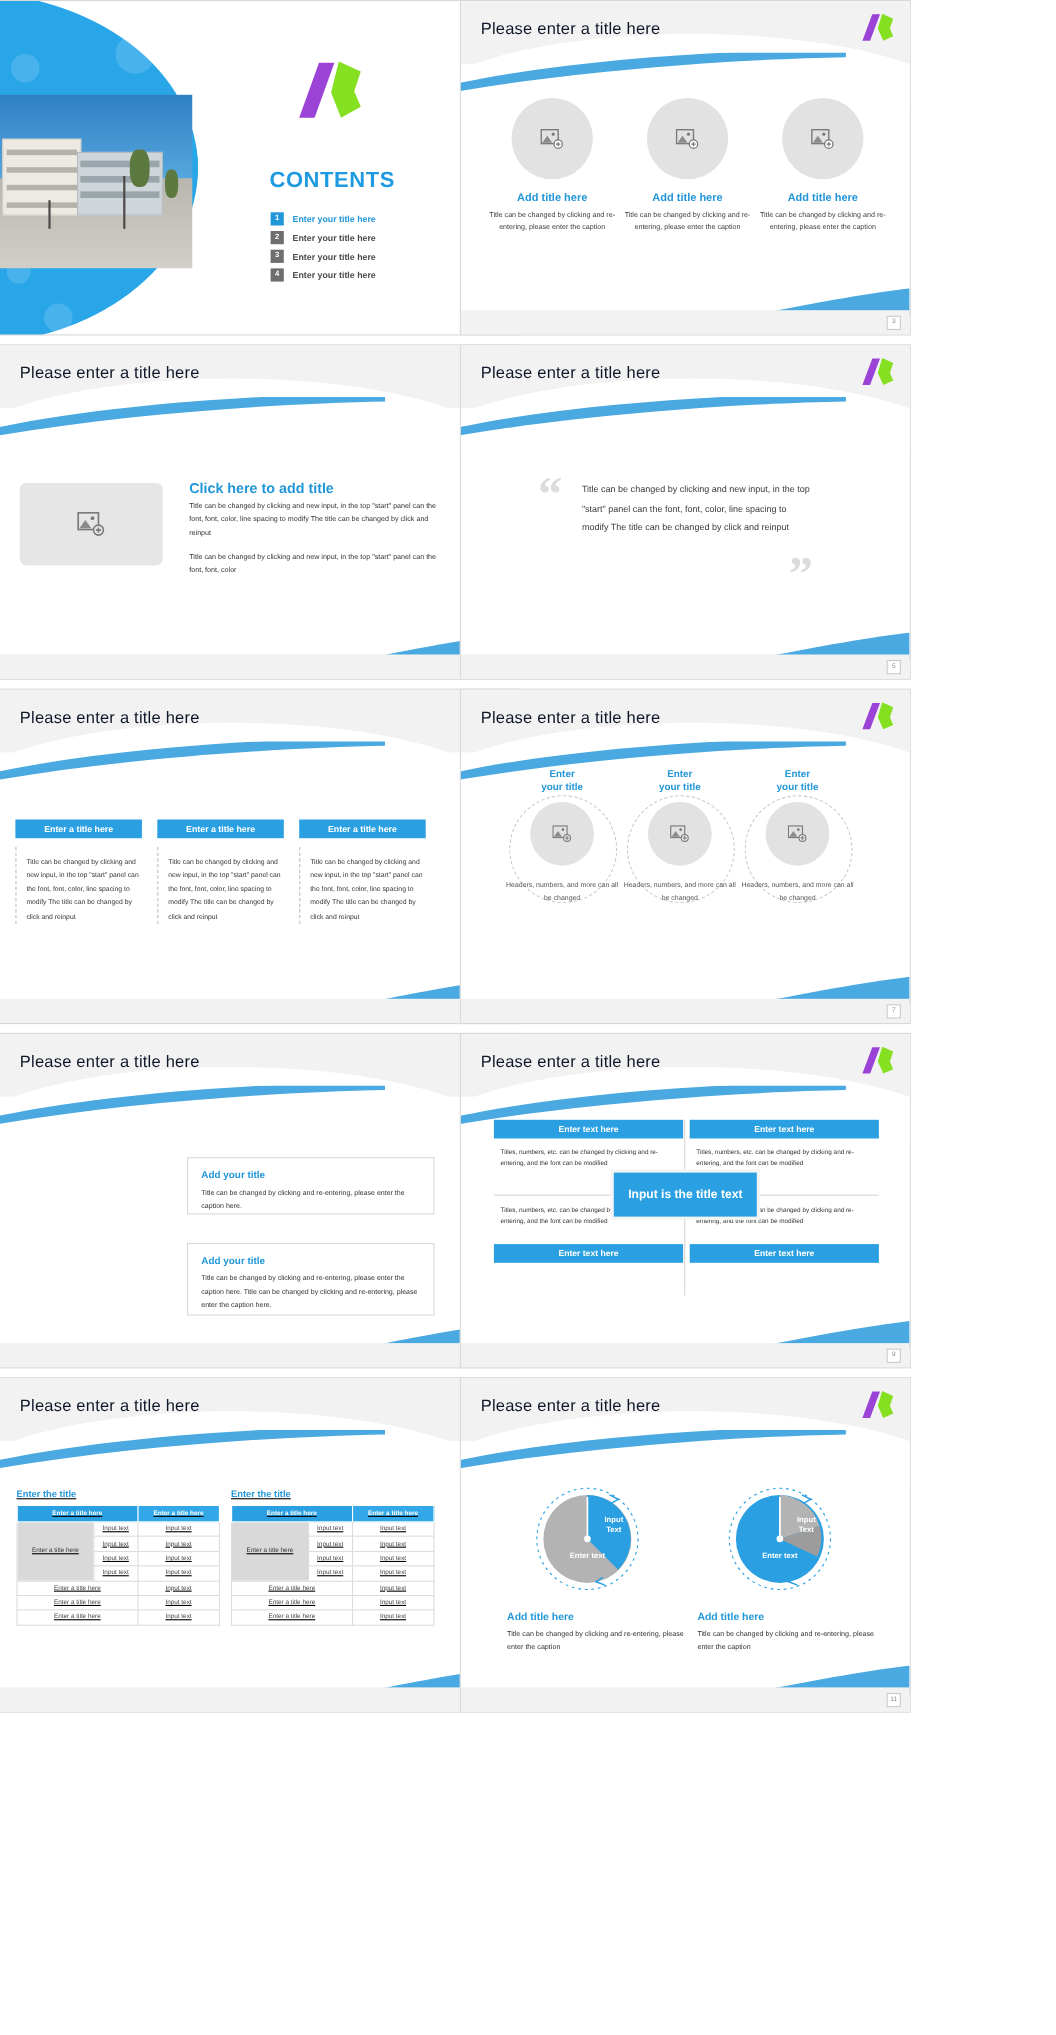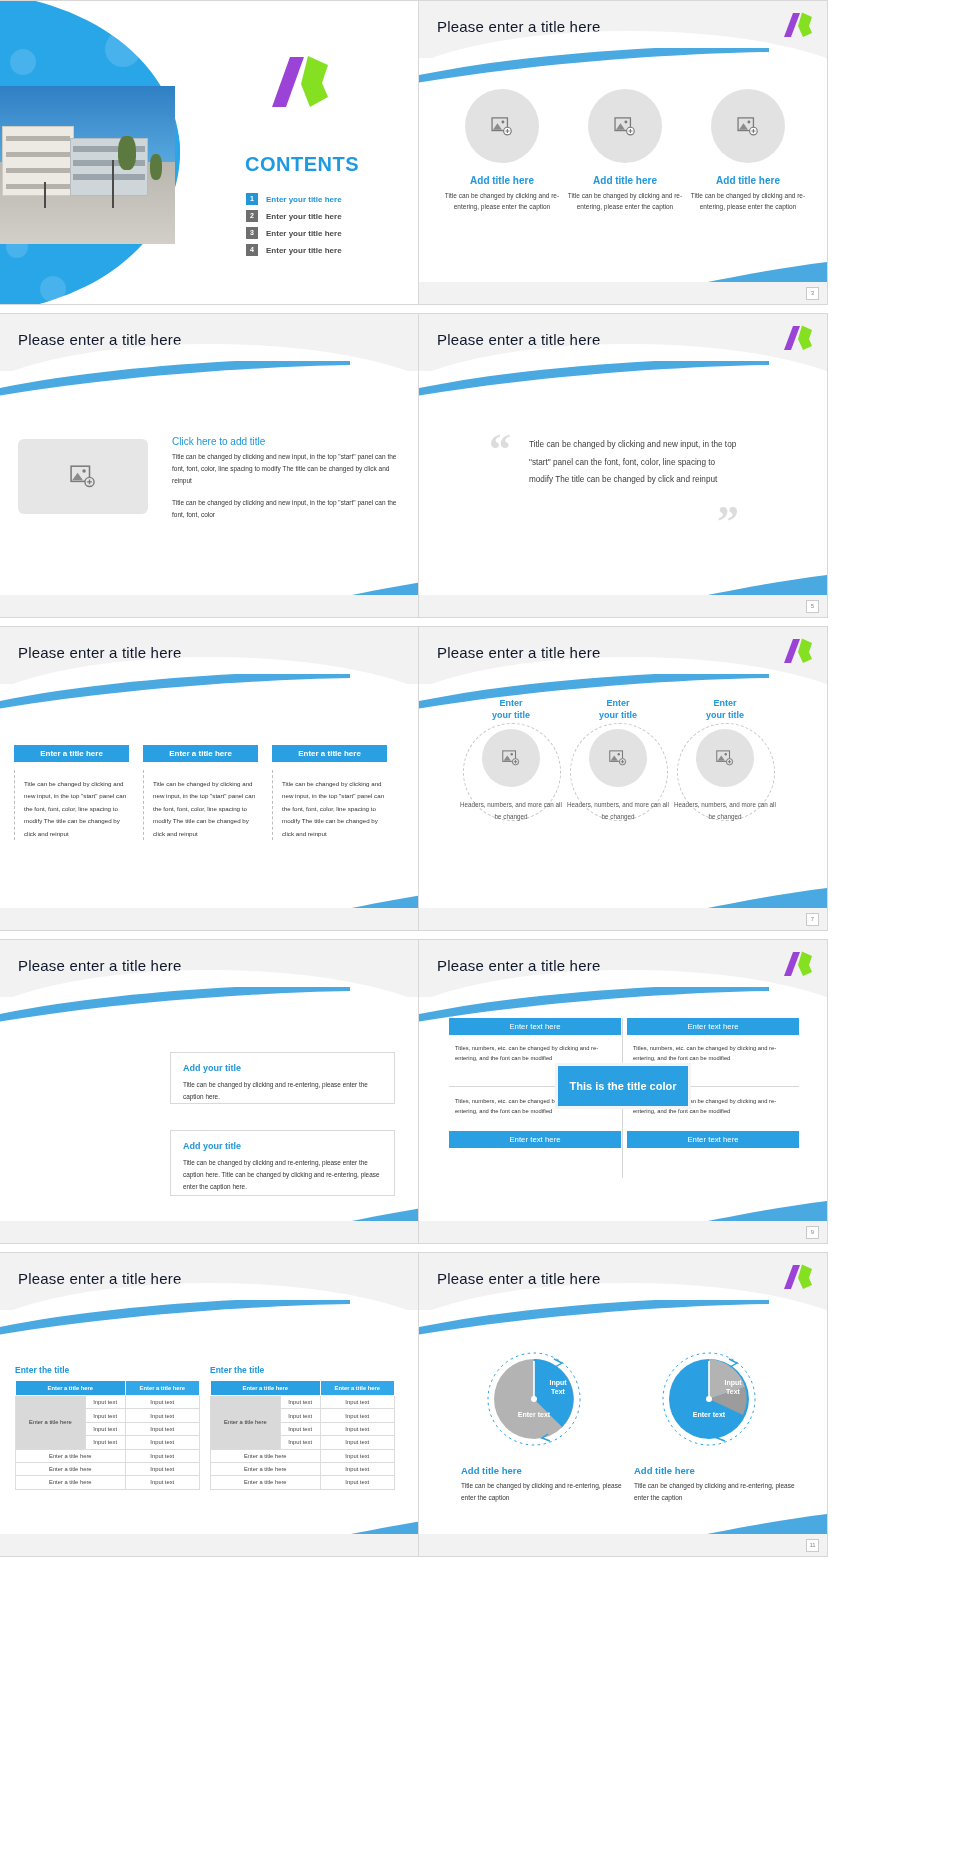--- a/index.html
+++ b/index.html
@@ -111,21 +111,21 @@
 
   
   .s2 .col{position:absolute;width:120px;text-align:center;}
   .s2 .col .circ{width:74px;height:74px;margin:0 auto;}
   .s2 .col h4{margin:12px 0 4px;font-size:10px;color:#2196d8;font-weight:bold;}
   .s2 .col p{margin:0;font-size:6.5px;color:#3c3c3c;line-height:1.75;}
 
   
   .s3 .ph{position:absolute;left:18px;top:125px;width:130px;height:75px;background:#e6e6e6;border-radius:6px;display:flex;align-items:center;justify-content:center;}
   .s3 .tx{position:absolute;left:172px;top:122px;width:228px;}
-  .s3 .tx h4{margin:0 0 4px;font-size:10px;color:#2196d8;font-weight:normal;}
+  .s3 .tx h4{margin:0 0 4px;font-size:13px;color:#2196d8;font-weight:bold;}
   .s3 .tx p{margin:0 0 10px;font-size:6.5px;color:#333;line-height:1.85;}
 
   
   .s4 .qm{position:absolute;font-size:44px;color:#dcdcdc;font-weight:bold;font-family:"Liberation Serif",serif;line-height:.8;}
   .s4 .qt{position:absolute;left:110px;top:122px;width:208px;font-size:8.2px;color:#3c3c3c;line-height:2.15;}
 
   
   .s5 .card{position:absolute;top:118px;width:115px;}
   .s5 .card .cap{background:#2aa0e2;color:#fff;font-size:8px;font-weight:bold;text-align:center;padding:4px 0;}
   .s5 .card .bd{border-left:1px dashed #bdbdbd;padding:8px 0 0 9px;margin-top:8px;font-size:6.2px;color:#333;line-height:2.0;}
@@ -140,32 +140,32 @@
   
   .s7 .lead{position:absolute;left:18px;top:118px;width:140px;}
   .s7 .lead h2{margin:0 0 8px;font-size:16px;color:#2196d8;font-weight:bold;}
   .s7 .lead p{margin:0;font-size:6.6px;color:#333;line-height:1.95;}
   .s7 .box{position:absolute;left:170px;width:225px;border:1px solid #d9d9d9;box-sizing:border-box;padding:10px 12px 12px;}
   .s7 .box h4{margin:0 0 6px;font-size:9px;color:#2196d8;font-weight:bold;}
   .s7 .box p{margin:0;font-size:6.4px;color:#333;line-height:1.85;}
 
   
   .s8 .q{position:absolute;width:172px;}
-  .s8 .qhead{background:#2aa0e2;color:#fff;font-size:7.8px;font-weight:normal;text-align:center;padding:4px 0;}
+  .s8 .qhead{background:#2aa0e2;color:#fff;font-size:7.8px;font-weight:bold;text-align:center;padding:4px 0;}
   .s8 .qbody{font-size:5.8px;color:#333;line-height:1.8;padding:8px 6px 0;}
   .s8 .divider{position:absolute;background:#d6d6d6;}
   .s8 .center{
     position:absolute;left:139px;top:126px;width:130px;height:40px;
     background:#2aa0e2;color:#fff;font-size:11px;font-weight:bold;
     display:flex;align-items:center;justify-content:center;
     box-shadow:0 0 0 3px #f4f4f4;
   }
 
   
-  .s9 .tblwrap{position:absolute;top:112px;width:185px;}
+  .s9 .tblwrap{position:absolute;top:100px;width:185px;text-decoration:underline;}
   .s9 .tname{font-size:8.5px;color:#2196d8;font-weight:bold;margin-bottom:5px;}
   .s9 table{border-collapse:collapse;width:100%;font-size:5.8px;}
   .s9 th{background:#2aa0e2;color:#fff;font-weight:bold;padding:4px 0;text-align:center;border:1px solid #fff;}
   .s9 th.alt{background:#33a8e8;}
   .s9 td{border:1px solid #dcdcdc;padding:3.2px 0;text-align:center;color:#444;background:#fff;}
   .s9 td.rowhead{background:#d9d9d9;color:#333;}
 
   
   .s10 .donutwrap{position:absolute;top:96px;width:150px;text-align:center;}
   .s10 .donut{position:relative;width:100px;height:100px;margin:0 auto;}
@@ -521,21 +521,21 @@
 
     <div class="q" style="left:30px;top:152px;">
       <div class="qbody" style="padding-top:4px;">Titles, numbers, etc. can be changed by clicking and re-entering, and the font can be modified</div>
       <div class="qhead" style="margin-top:14px;">Enter text here</div>
     </div>
     <div class="q" style="left:208px;top:152px;">
       <div class="qbody" style="padding-top:4px;">Titles, numbers, etc. can be changed by clicking and re-entering, and the font can be modified</div>
       <div class="qhead" style="margin-top:14px;">Enter text here</div>
     </div>
 
-    <div class="center">This is the title color</div>
+    <div class="center">Input is the title text</div>
 
     <svg class="footer-swoosh" viewBox="0 0 150 26" preserveAspectRatio="none">
       <path d="M150 0 C100 6 40 18 0 26 L150 26 Z" fill="#49a9e0"></path>
     </svg>
     <div class="footer"></div>
     <div class="pagenum">9</div>
   </div>
   </div>
 
   <div class="leftwrap">

